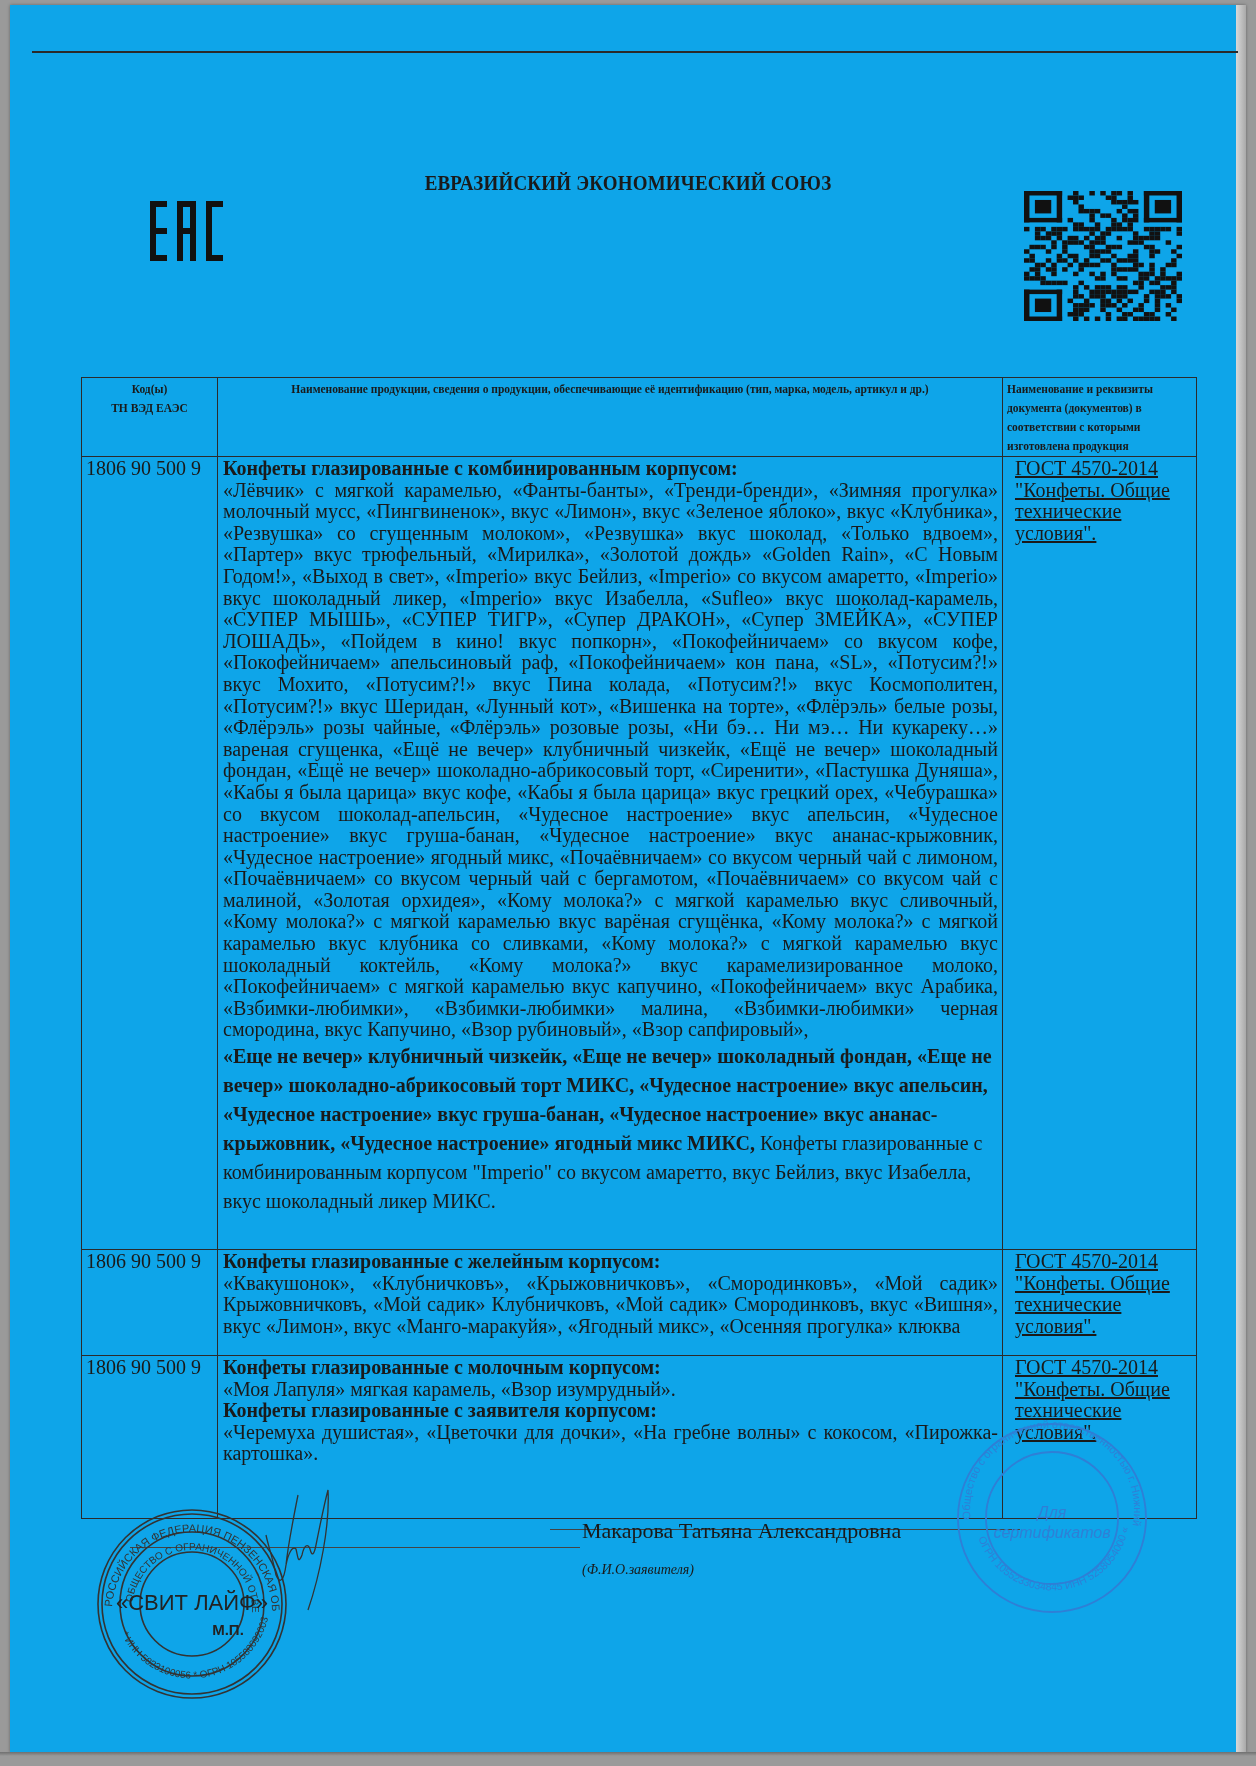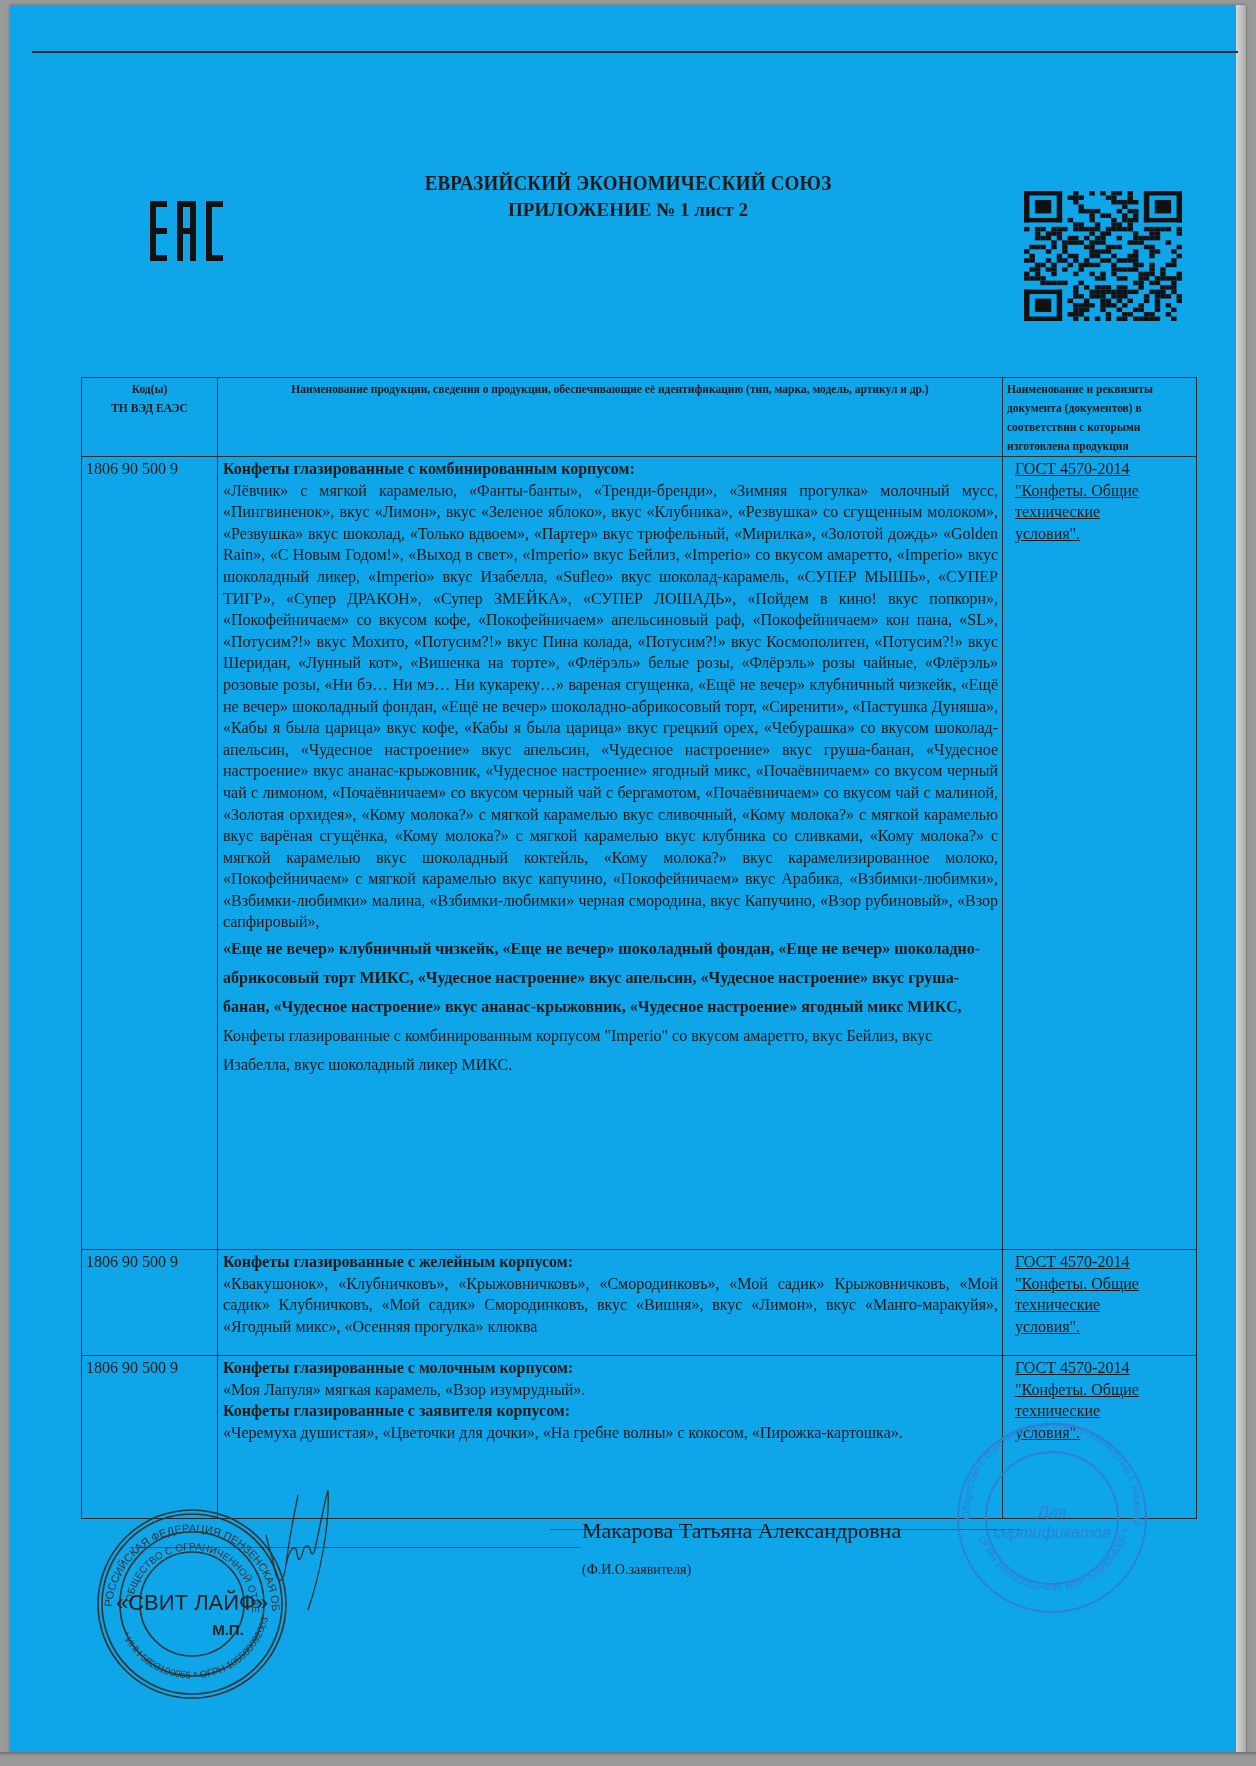--- a/index.html
+++ b/index.html
@@ -52,32 +52,32 @@
     table.products th, table.products td {
       border: 1.5px solid #2b2b2b; vertical-align: top;
     }
     table.products th {
       font-size: 11.5px; font-weight: bold; line-height: 19px;
       padding: 2px 4px 0 4px;
     }
     th.col-code { width: 127px; text-align: center; padding-top: 4px; }
     th.col-name { }
     th.col-doc { width: 185px; text-align: left; line-height: 16px; padding-top: 3px; padding-bottom: 2px; }
-    td { font-size: 16px; line-height: 21.6px; margin-top: 20px; }
+    td { font-size: 20px; line-height: 21.6px; margin-top: 20px; }
     td.code { padding: 1px 4px 0 4px; white-space: nowrap; }
     td.desc { padding: 1px 4px 8px 5px; text-align: justify; }
     td.doc { padding: 1px 4px 0 12px; text-decoration: underline; }
     .section-heading { font-weight: bold; display: block; text-align: left; }
     .bold-block { font-weight: bold; line-height: 29px; display: block; margin-top: 1px; text-align: left; }
     .tail-normal { font-weight: normal; }
     .signer-name {
       position: absolute; left: 572px; top: 1513px; font-size: 22px;
     }
     .signer-caption {
-      position: absolute; left: 572px; top: 1557px; font-size: 14px;
+      position: absolute; left: 572px; top: 1557px; font-size: 14px; font-style: italic;
     }
     .sign-line-top {
       position: absolute; left: 540px; top: 1524px; width: 470px; height: 1px; background: #444;
     }
     .sign-line-bottom {
       position: absolute; left: 120px; top: 1542px; width: 450px; height: 1px; background: #444;
     }
     .seal-left { position: absolute; left: 78px; top: 1495px; width: 208px; height: 200px; }
     .seal-right { position: absolute; left: 942px; top: 1413px; width: 200px; height: 200px; }
     .signature-scribble { position: absolute; left: 248px; top: 1480px; width: 80px; height: 130px; }
@@ -103,21 +103,20 @@
         <rect x="40" y="0" width="6" height="60"></rect>
         <rect x="27" y="0" width="19" height="6"></rect>
         <rect x="27" y="27" width="19" height="6"></rect>
       <rect x="56" y="0" width="6" height="60"></rect>
         <rect x="56" y="0" width="17" height="6"></rect>
         <rect x="56" y="54" width="17" height="6"></rect>
     </g>
   </svg>
 
   <div class="header-union">ЕВРАЗИЙСКИЙ ЭКОНОМИЧЕСКИЙ СОЮЗ</div>
-  <div class="header-annex">ПРИЛОЖЕНИЕ № 1 лист 2</div>
 
   <svg class="qr-code" id="qr" viewBox="0 0 29 29" preserveAspectRatio="none">
       <rect x="0" y="0" width="7" height="1" fill="#111"></rect>
       <rect x="0" y="6" width="7" height="1" fill="#111"></rect>
       <rect x="0" y="0" width="1" height="7" fill="#111"></rect>
       <rect x="6" y="0" width="1" height="7" fill="#111"></rect>
       <rect x="2" y="2" width="3" height="3" fill="#111"></rect>
       <rect x="22" y="0" width="7" height="1" fill="#111"></rect>
       <rect x="22" y="6" width="7" height="1" fill="#111"></rect>
       <rect x="22" y="0" width="1" height="7" fill="#111"></rect>

